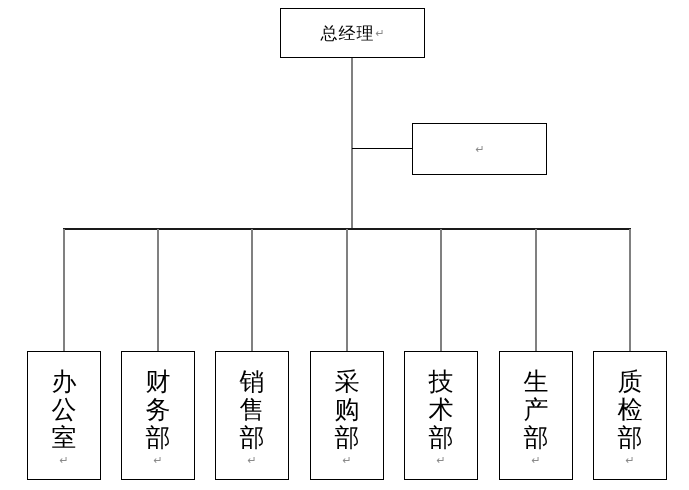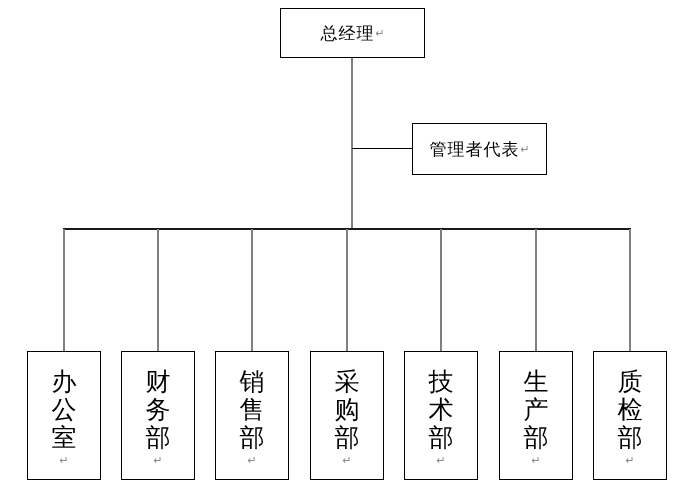--- a/index.html
+++ b/index.html
@@ -106,21 +106,20 @@
   <div class="node node-h" style="left:280px; top:8px; width:145px; height:50px;">
     <span class="label-h">总经理</span>
       <span class="pilcrow-inline">↵</span>
   </div>
 
   <div class="conn conn-v-gray" style="left:351px; top:58px; width:2px; height:172px;"></div>
 
   <div class="conn conn-h-black" style="left:352px; top:148px; width:61px; height:1px;"></div>
 
   <div class="node node-h" style="left:412px; top:123px; width:135px; height:52px;">
-    <span class="label-h">管理者代表</span>
       <span class="pilcrow-inline">↵</span>
   </div>
 
   <div class="conn conn-h-bar" style="left:63px; top:228px; width:568px; height:2px;"></div>
 
   <div class="conn conn-v-gray" style="left:63px; top:229px; width:2px; height:122px;"></div>
   <div class="conn conn-v-gray" style="left:157px; top:229px; width:2px; height:122px;"></div>
   <div class="conn conn-v-gray" style="left:251px; top:229px; width:2px; height:122px;"></div>
   <div class="conn conn-v-gray" style="left:346px; top:229px; width:2px; height:122px;"></div>
   <div class="conn conn-v-gray" style="left:440px; top:229px; width:2px; height:122px;"></div>

